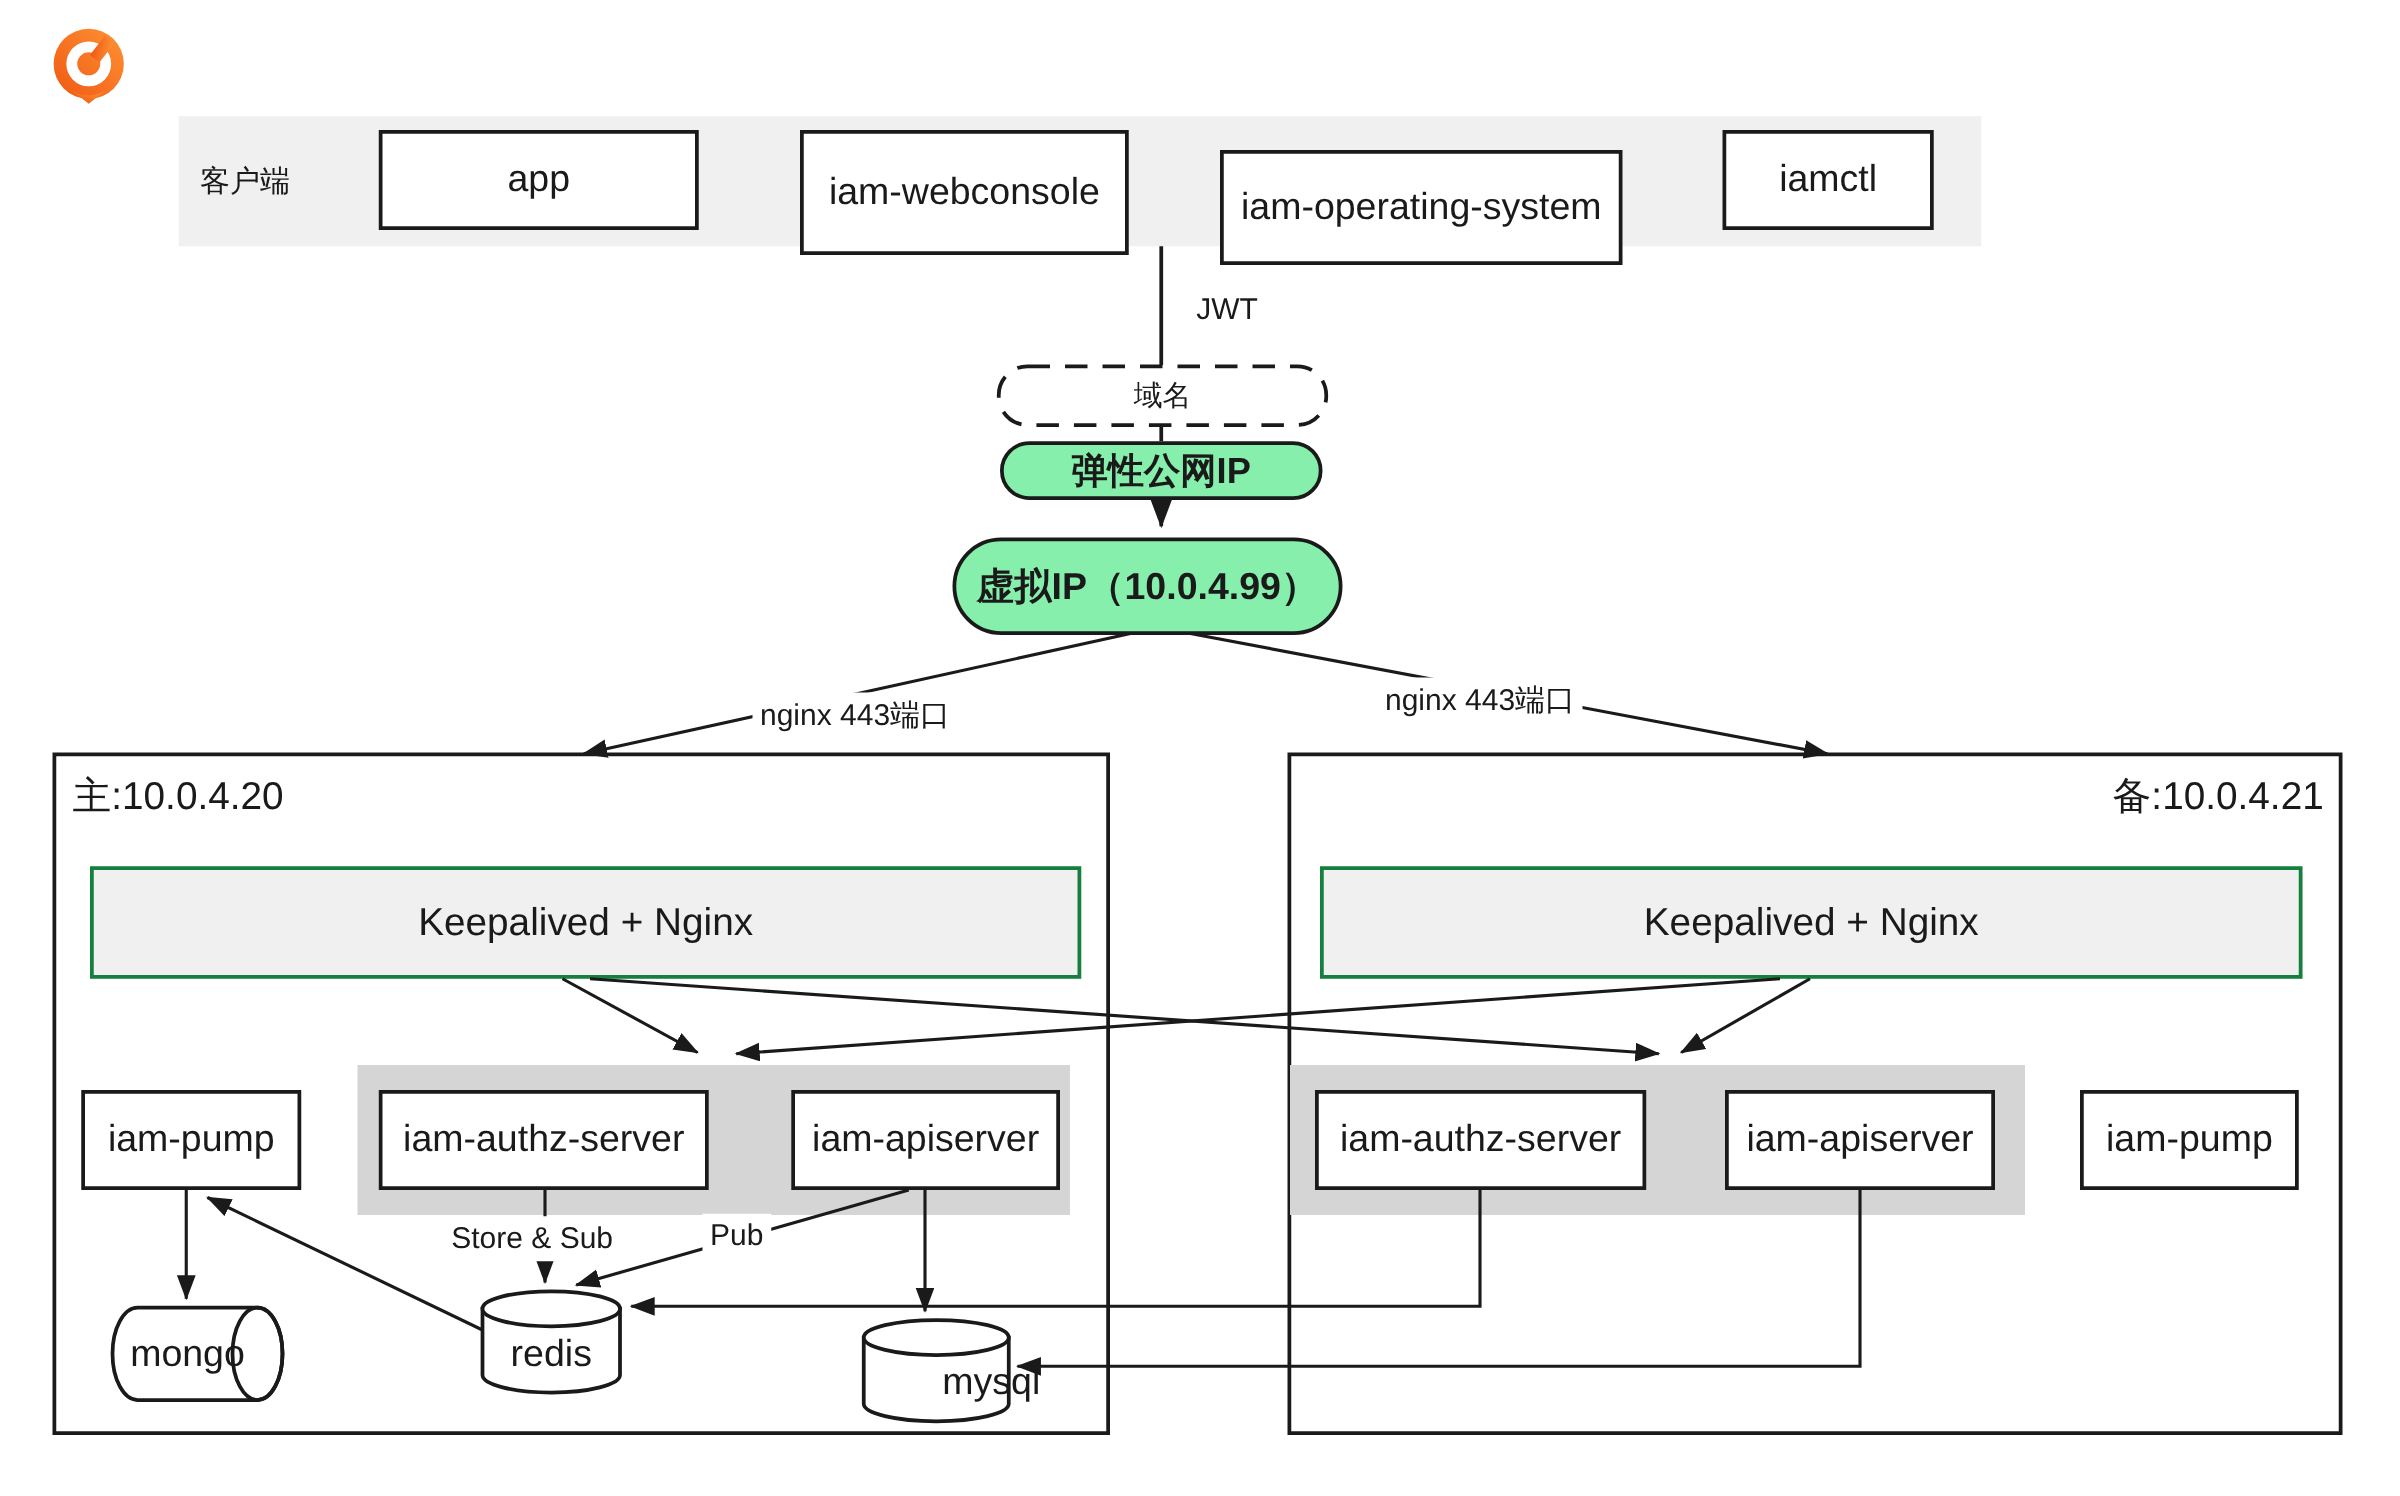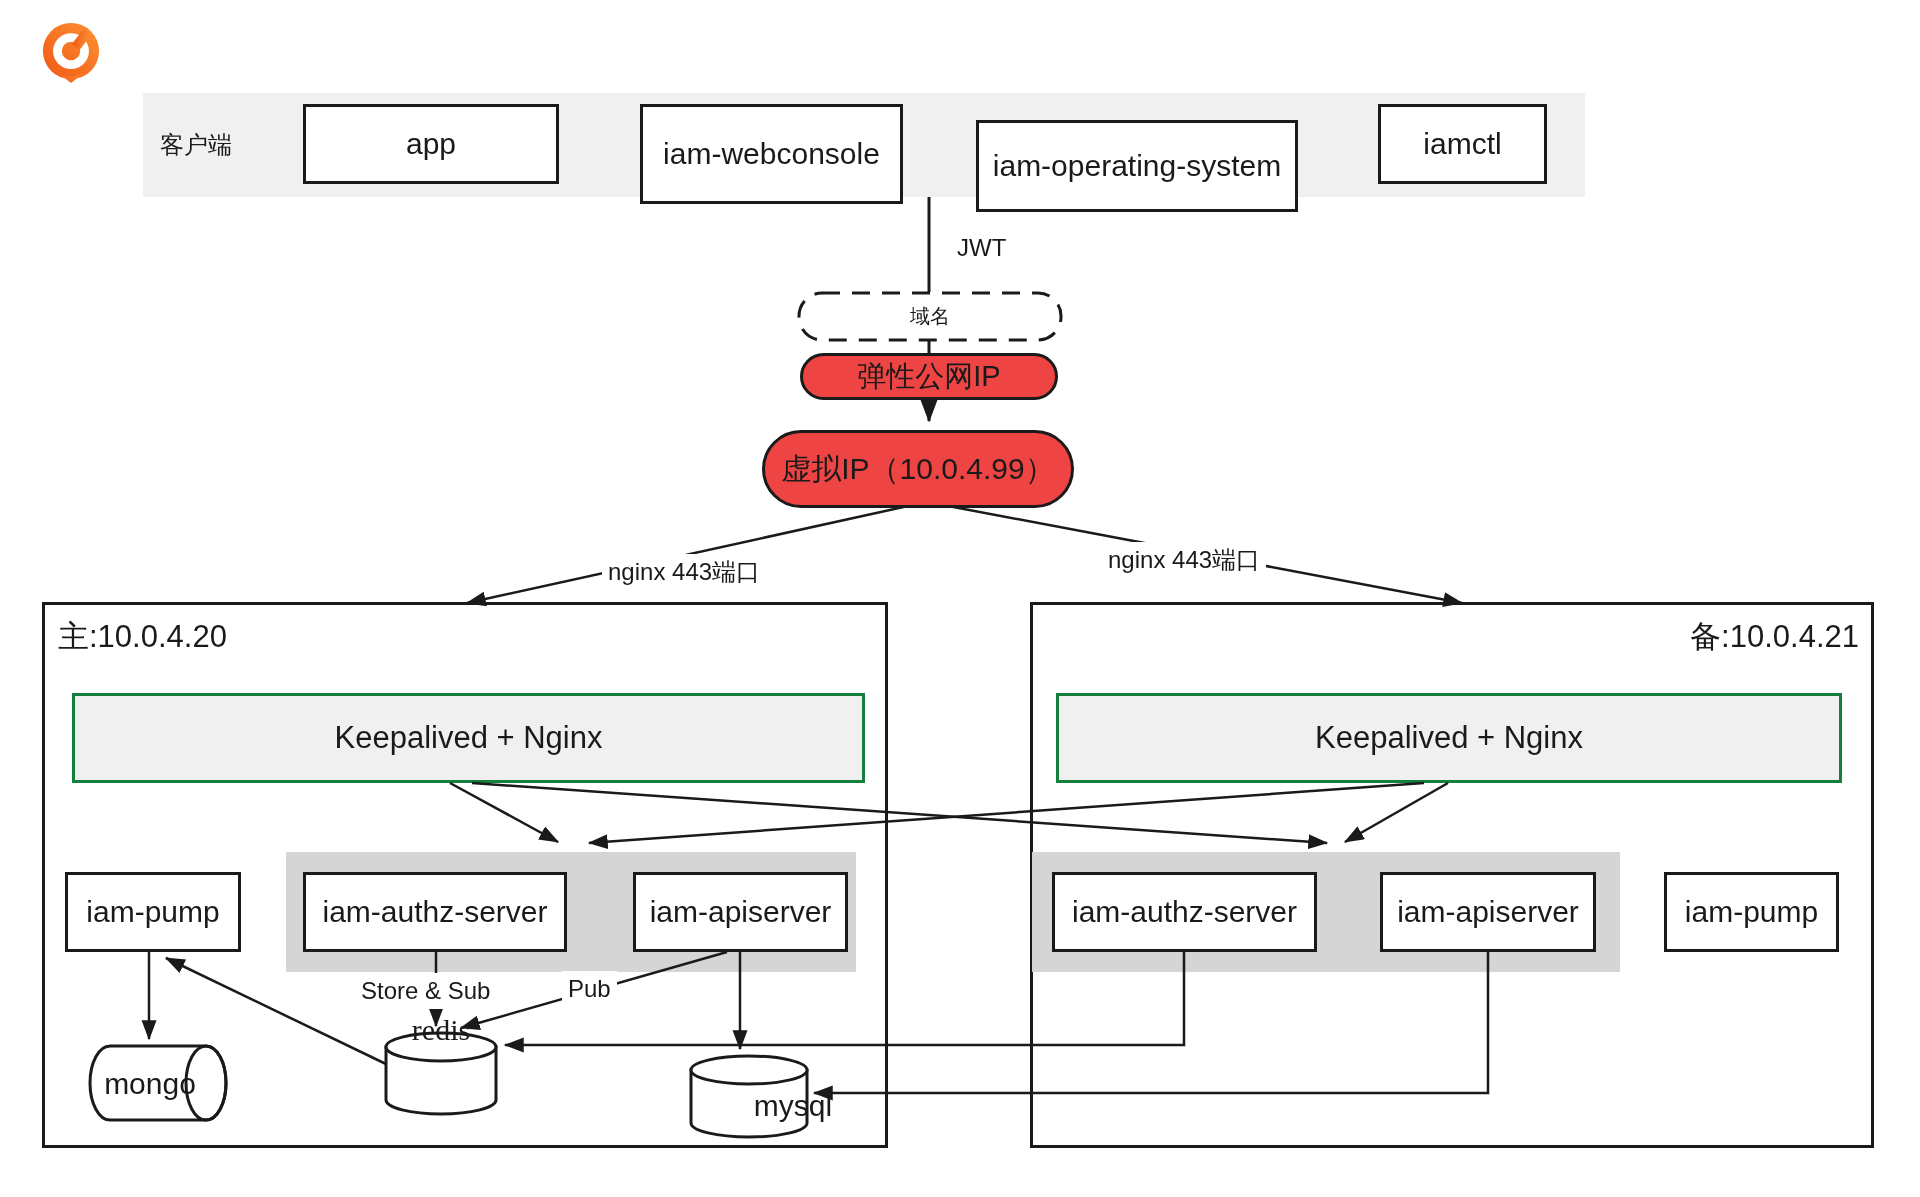--- a/index.html
+++ b/index.html
@@ -14,22 +14,22 @@
     font-size:30px;box-sizing:border-box;white-space:nowrap;
   }
   .band{position:absolute;background:#f0f0f0;}
   .container-gray{position:absolute;background:#d5d5d5;}
   .bigbox{position:absolute;background:#ffffff;border:3px solid #1a1a1a;box-sizing:border-box;}
   .gateway{
     position:absolute;background:#f0f0f0;border:3px solid #15803d;box-sizing:border-box;
     display:flex;align-items:center;justify-content:center;font-size:31px;
   }
   .stadium{
-    position:absolute;background:#ef4444;border:3px solid #1a1a1a;box-sizing:border-box;
-    display:flex;align-items:center;justify-content:center;font-size:29px;white-space:nowrap;
+    position:absolute;background:#86efac;border:3px solid #1a1a1a;box-sizing:border-box;
+    display:flex;align-items:center;justify-content:center;font-size:29px;white-space:nowrap;font-weight:bold;
   }
   .lbl{
     position:absolute;font-size:24px;white-space:nowrap;
     display:flex;align-items:center;justify-content:center;
   }
   .lbl.bg{background:#ffffff;padding:0 6px;}
   .host-title{position:absolute;font-size:31px;white-space:nowrap;}
   .logo{position:absolute;left:38px;top:22px;display:flex;align-items:center;}
   .logo-text{
     font-size:40px;font-weight:600;color:#54565a;letter-spacing:4px;margin-left:12px;
@@ -121,25 +121,25 @@
   <path d="M740,952 L740,1049" stroke="#1a1a1a" stroke-width="2.5" fill="none" marker-end="url(#ah)"></path>
   <path d="M727,952 L461,1028" stroke="#1a1a1a" stroke-width="2.5" fill="none" marker-end="url(#ah)"></path>
   <path d="M149,952 L149,1039" stroke="#1a1a1a" stroke-width="2.5" fill="none" marker-end="url(#ah)"></path>
   <path d="M386,1064 L166,958" stroke="#1a1a1a" stroke-width="2.5" fill="none" marker-end="url(#ah)"></path>
 
   <path d="M1184,952 L1184,1045 L505,1045" stroke="#1a1a1a" stroke-width="2.5" fill="none" marker-end="url(#ah)"></path>
   <path d="M1488,952 L1488,1093 L814,1093" stroke="#1a1a1a" stroke-width="2.5" fill="none" marker-end="url(#ah)"></path>
 </svg>
 
 <div class="lbl" style="left:957px;top:230px;height:36px;">JWT</div>
-<div class="lbl" style="left:798px;top:292px;width:264px;height:48px;font-size:20px;">域名</div>
+<div class="lbl" style="left:798px;top:292px;width:264px;height:48px;font-size:23px;">域名</div>
 <div class="stadium" style="left:800px;top:353px;width:258px;height:47px;border-radius:24px;">弹性公网IP</div>
 <div class="stadium" style="left:762px;top:430px;width:312px;height:78px;border-radius:39px;font-size:30px;">虚拟IP（10.0.4.99）</div>
 
 <div class="lbl bg" style="left:602px;top:554px;height:36px;">nginx 443端口</div>
 <div class="lbl bg" style="left:1102px;top:542px;height:36px;">nginx 443端口</div>
 
 <div class="lbl bg" style="left:355px;top:973px;height:36px;">Store &amp; Sub</div>
 <div class="lbl bg" style="left:562px;top:971px;height:36px;">Pub</div>
 
 <div class="db-label" style="left:95px;top:1066px;width:110px;height:36px;">mongo</div>
-<div class="db-label" style="left:386px;top:1012px;width:110px;height:36px;font-family:Liberation Serif, serif;">redis</div>
+<div class="db-label" style="left:386px;top:1066px;width:110px;height:36px;">redis</div>
 <div class="db-label" style="left:695px;top:1088px;width:116px;height:36px;padding-left:40px;">mysql</div>
 
 </body></html>

